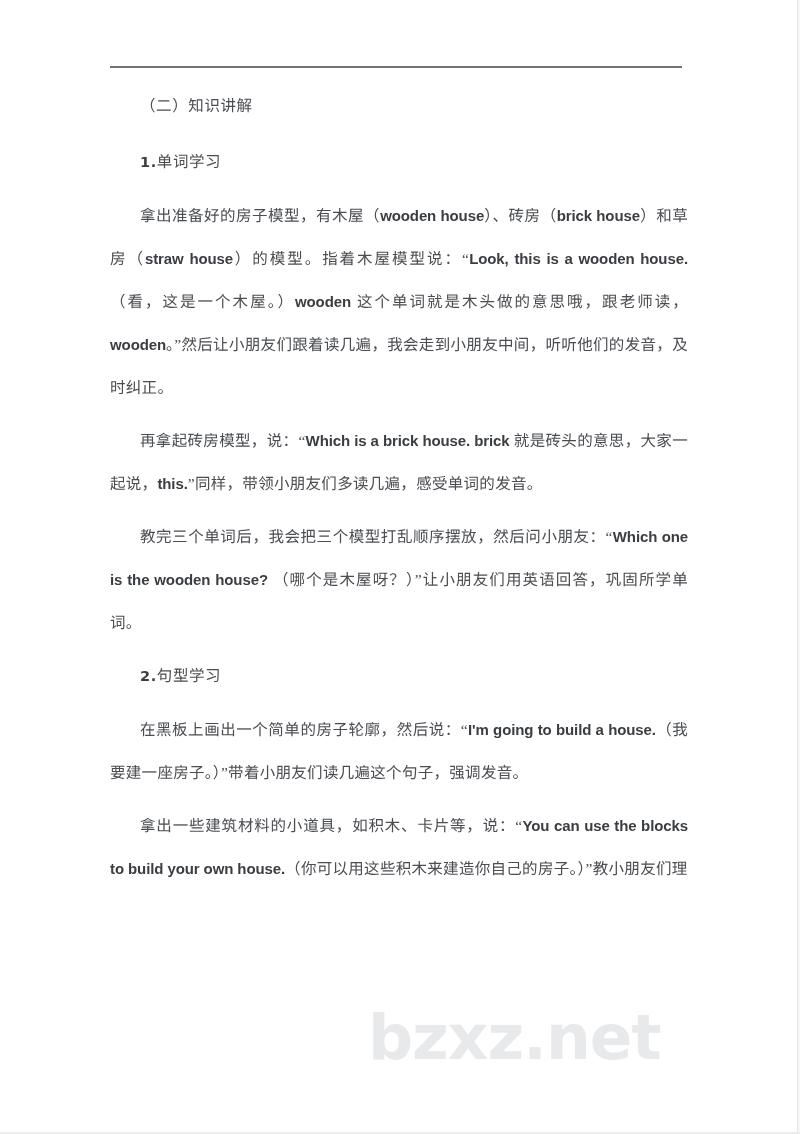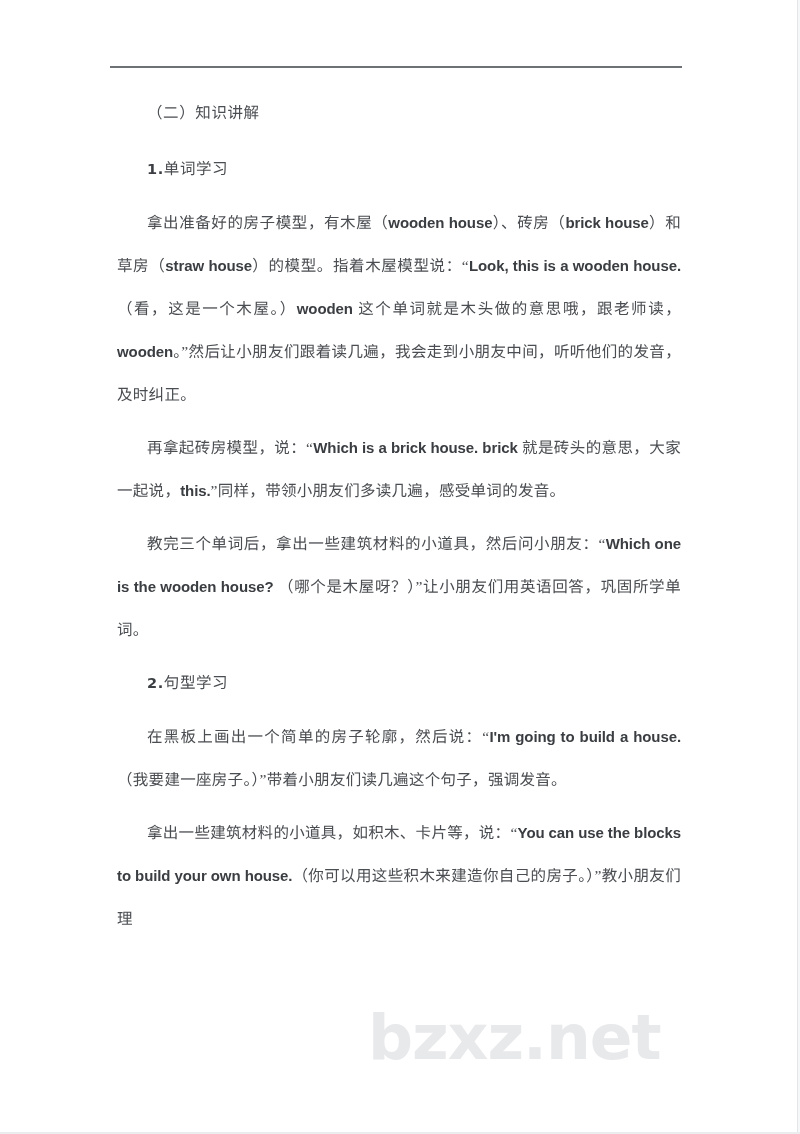--- a/index.html
+++ b/index.html
@@ -73,21 +73,21 @@
 
   .doc-body {
     position: absolute;
     left: 110px;
     top: 84px;
     width: 578px;
     z-index: 2;
   }
 
   p {
-    margin: 7px;
+    margin: 0;
     color: #4a4d51;
     font-size: 15.5px;
     line-height: 43px;
     text-align: justify;
     text-justify: inter-ideograph;
     word-break: break-word;
   }
 
   .section-head {
     text-indent: 30px;
@@ -138,21 +138,21 @@
   <div class="doc-body" style="color: rgb(74, 77, 81);">
 
     <p class="section-head">（二）知识讲解</p>
 
     <p class="num-head">
       <span class="num">1.</span><span>单词学习</span>
     </p>
 
     <p class="para"><span>拿出准备好的房子模型，有木屋（</span><span class="en">wooden house</span><span>）、砖房（</span><span class="en">brick house</span><span>）和草房（</span><span class="en">straw house</span><span>）的模型。指着木屋模型说：“</span><span class="en">Look, this is a wooden house.</span><span>（看，这是一个木屋。）</span><span class="en">wooden</span><span> 这个单词就是木头做的意思哦，跟老师读，</span><span class="en">wooden</span><span>。”然后让小朋友们跟着读几遍，我会走到小朋友中间，听听他们的发音，及时纠正。</span></p>
     <p class="para"><span>再拿起砖房模型，说：“</span><span class="en">Which is a brick house. brick</span><span> 就是砖头的意思，大家一起说，</span><span class="en">this.</span><span>”同样，带领小朋友们多读几遍，感受单词的发音。</span></p>
-    <p class="para"><span>教完三个单词后，拿出一些建筑材料的小道具，然后问小朋友：“</span><span class="en">Which one is the wooden house?</span><span> （哪个是木屋呀？）”让小朋友们用英语回答，巩固所学单词。</span></p>
+    <p class="para"><span>教完三个单词后，我会把三个模型打乱顺序摆放，然后问小朋友：“</span><span class="en">Which one is the wooden house?</span><span> （哪个是木屋呀？）”让小朋友们用英语回答，巩固所学单词。</span></p>
 
     <p class="num-head">
       <span class="num">2.</span><span>句型学习</span>
     </p>
 
     <p class="para"><span>在黑板上画出一个简单的房子轮廓，然后说：“</span><span class="en">I'm going to build a house.</span><span>（我要建一座房子。）”带着小朋友们读几遍这个句子，强调发音。</span></p>
     <p class="para"><span>拿出一些建筑材料的小道具，如积木、卡片等，说：“</span><span class="en">You can use the blocks to build your own house.</span><span>（你可以用这些积木来建造你自己的房子。）”教小朋友们理</span></p>
 
   </div>
 </div>

